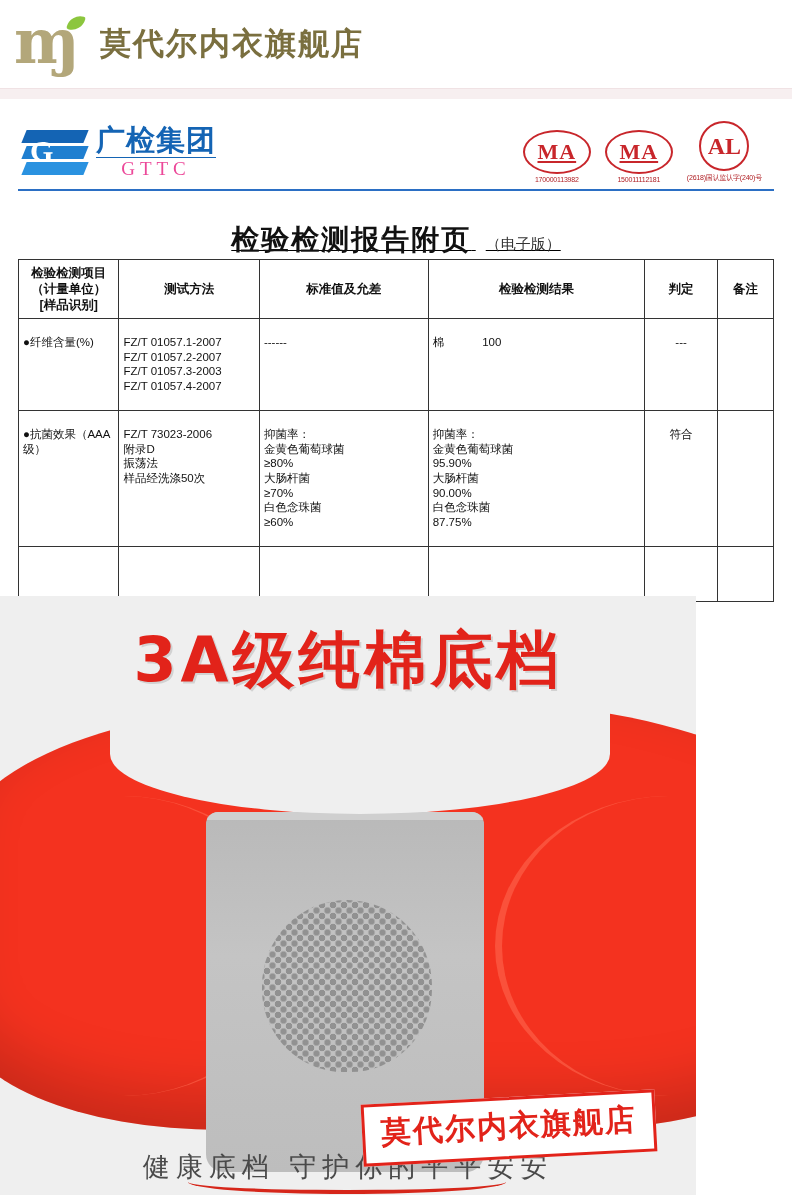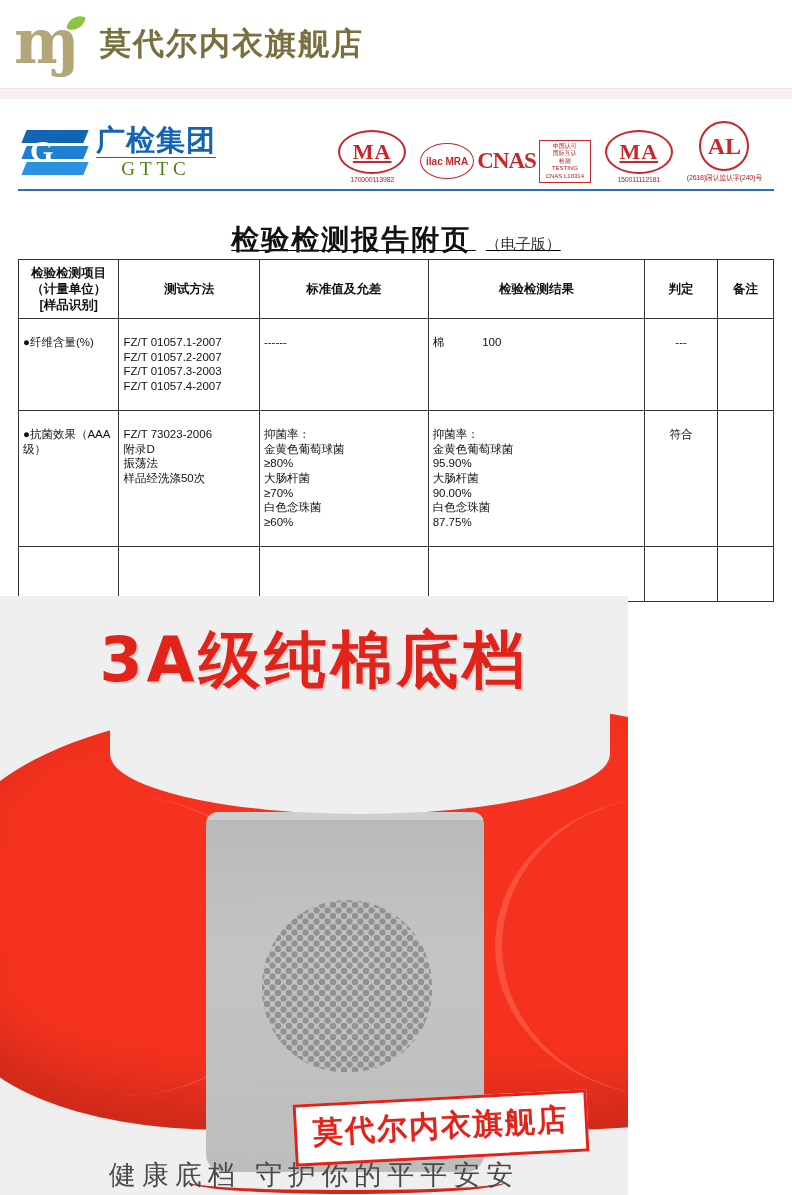--- a/index.html
+++ b/index.html
@@ -88,21 +88,21 @@
     font-family:"Liberation Serif", serif;
     z-index:2;
   }
   .gttc-text{line-height:1.0;}
   .gttc-cn{
     font-family:"DejaVu Sans", sans-serif;
     font-size:29px;font-weight:bold;color:#1464b4;letter-spacing:1px;
   }
   .gttc-en{
     font-family:"Liberation Serif", serif;
-    font-size:19px;color:#4d7c0f;letter-spacing:5px;
+    font-size:19px;color:#ec4899;letter-spacing:5px;
     border-top:1px solid #1464b4;
     text-align:center;
     margin-top:2px;padding-top:1px;
   }
 
   .cert-marks{display:flex;align-items:flex-end;gap:14px;padding-right:6px;}
   .cmark{display:flex;flex-direction:column;align-items:center;}
   .cmark .oval{
     width:64px;height:40px;border:2px solid #c8262b;border-radius:50%;
     display:flex;align-items:center;justify-content:center;
@@ -185,21 +185,21 @@
   .col6{width:7%;}
   .mline{display:block;}
   .cell-center{text-align:center;}
   .res-flex{display:flex;gap:38px;}
   .tailrow td{height:22px;}
 
   
   .photo{
     position:absolute;
     left:0;top:596px;
-    width:628px;height:599px;
+    width:696px;height:599px;
     background:#efefef;
     overflow:hidden;
   }
   .photo .headline{
     position:absolute;
     top:22px;left:0;width:100%;
     text-align:center;
     font-family:"DejaVu Sans", sans-serif;
     font-size:62px;
     font-weight:bold;
@@ -263,21 +263,21 @@
     opacity:.55;
   }
   .legband-r{
     position:absolute;right:-10px;top:96px;width:340px;height:300px;
     border-left:7px solid #ff6b52;
     border-radius:60% 0 0 60%;
     opacity:.55;
   }
   .photo-bottom-text{
     position:absolute;
-    bottom:2px;left:0;width:100%;
+    bottom:10px;left:0;width:100%;
     text-align:center;
     font-family:"DejaVu Sans", sans-serif;
     font-size:27px;
     color:#4a4a4a;
     letter-spacing:6px;
     z-index:4;
   }
   .watermark{
     position:absolute;
     right:40px;bottom:36px;
@@ -320,27 +320,20 @@
       <div class="gttc-text">
         <div class="gttc-cn">广检集团</div>
         <div class="gttc-en">GTTC</div>
       </div>
     </div>
 
     <div class="cert-marks">
       <div class="cmark">
         <div class="oval">MA</div>
         <div class="sub">170000113982</div>
-      </div>
-      <div class="cnas">
-        <div class="ilac">ilac MRA</div>
-        <div class="cnas-word">CNAS</div>
-        <div class="cnas-box">
-          中国认可<br>国际互认<br>检测<br>TESTING<br>CNAS L10314
-        </div>
       </div>
       <div class="cmark">
         <div class="oval">MA</div>
         <div class="sub">150011112181</div>
       </div>
       <div class="cmark">
         <div class="circ">AL</div>
         <div class="sub">(2618)国认监认字(240)号</div>
       </div>
     </div>

